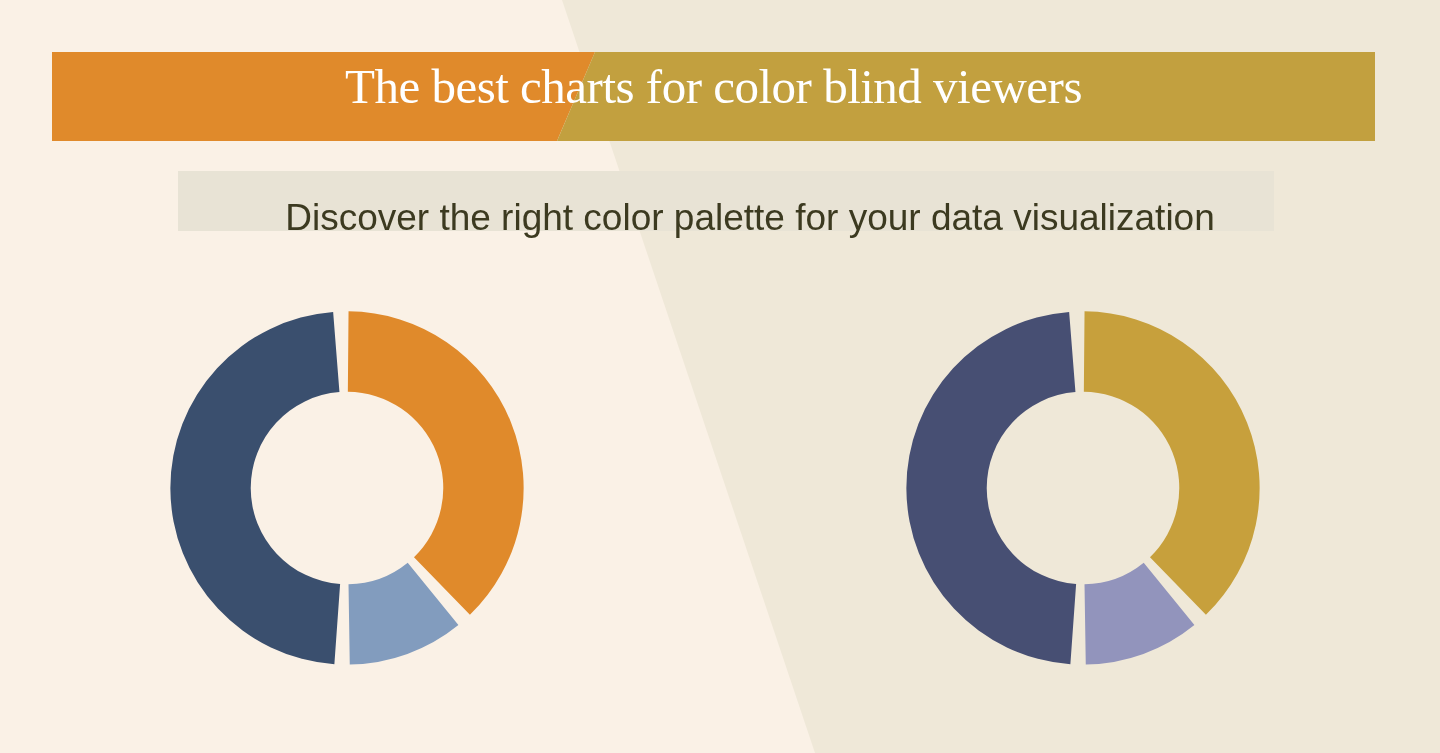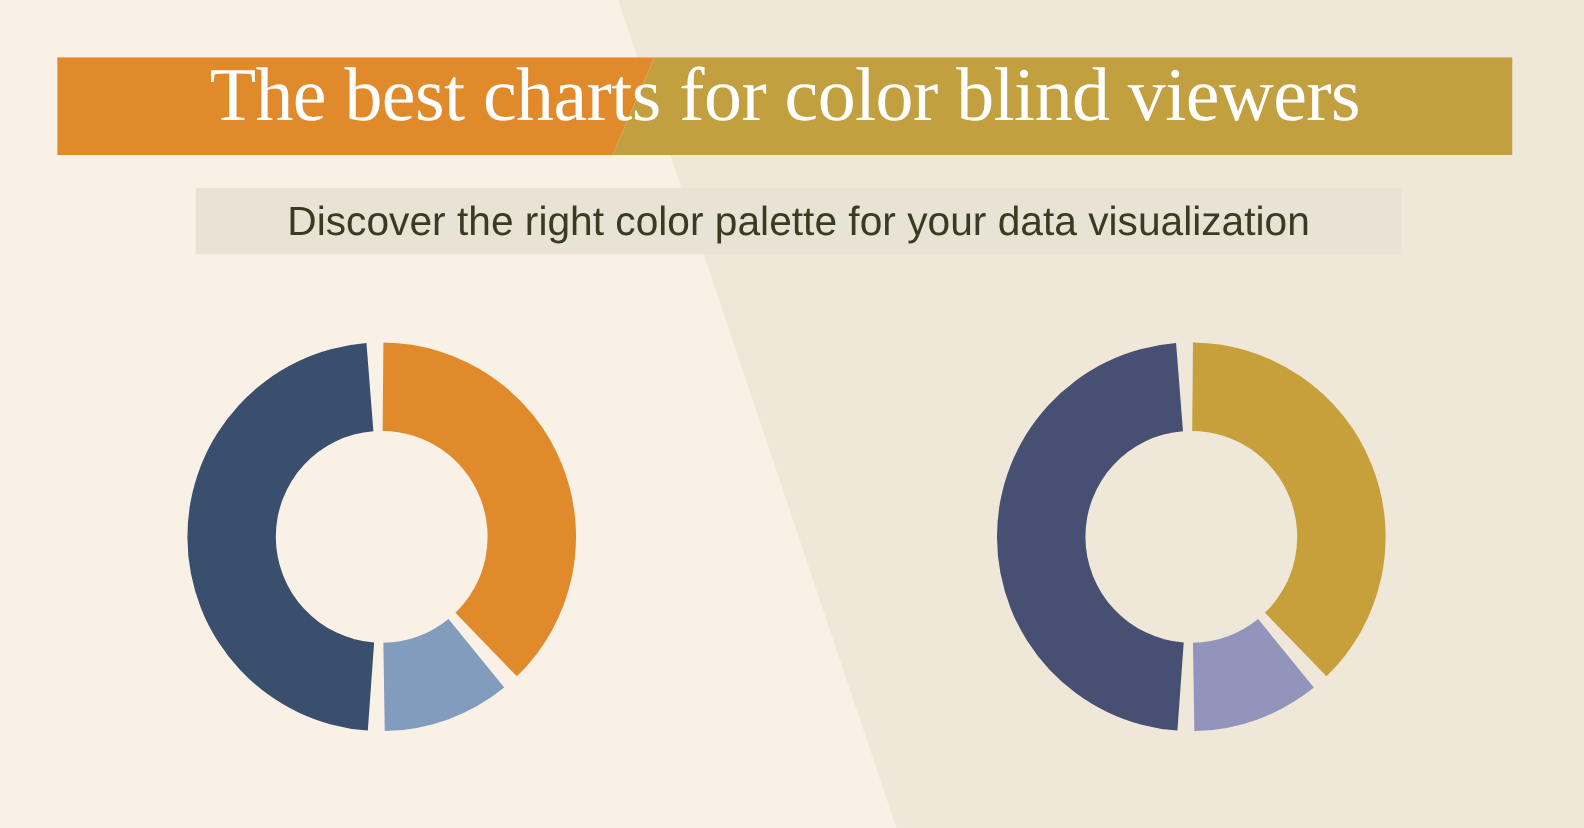--- a/index.html
+++ b/index.html
@@ -34,49 +34,50 @@
     position: absolute;
     left: 52px;
     top: 52px;
     width: 1323px;
     height: 69px;
     display: flex;
     align-items: center;
     justify-content: center;
     color: #FFFFFF;
     font-family: "Liberation Serif", "DejaVu Serif", serif;
-    font-size: 69px;
+    font-size: 49px;
     line-height: 1;
     letter-spacing: -0.5px;
     white-space: nowrap;
     pointer-events: none;
   }
   .subtitle-band {
     position: absolute;
     left: 178px;
     top: 171px;
     width: 1096px;
     height: 60px;
     background: #E8E3D5;
   }
   .subtitle-text {
     position: absolute;
     left: 178px;
-    top: 171px;
+    top: 187px;
     width: 1096px;
     height: 60px;
     display: flex;
     align-items: center;
     justify-content: center;
     color: #3C3A20;
     font-family: "Liberation Sans", sans-serif;
     font-size: 37px;
     line-height: 1;
     white-space: nowrap;
     pointer-events: none;
+    padding-left: 24px;
   }
   .donut {
     position: absolute;
     top: 296px;
     width: 384px;
     height: 384px;
   }
   .donut svg { display: block; width: 100%; height: 100%; overflow: visible; }
   #donut-left  { left: 155px; }
   #donut-right { left: 891px; }

